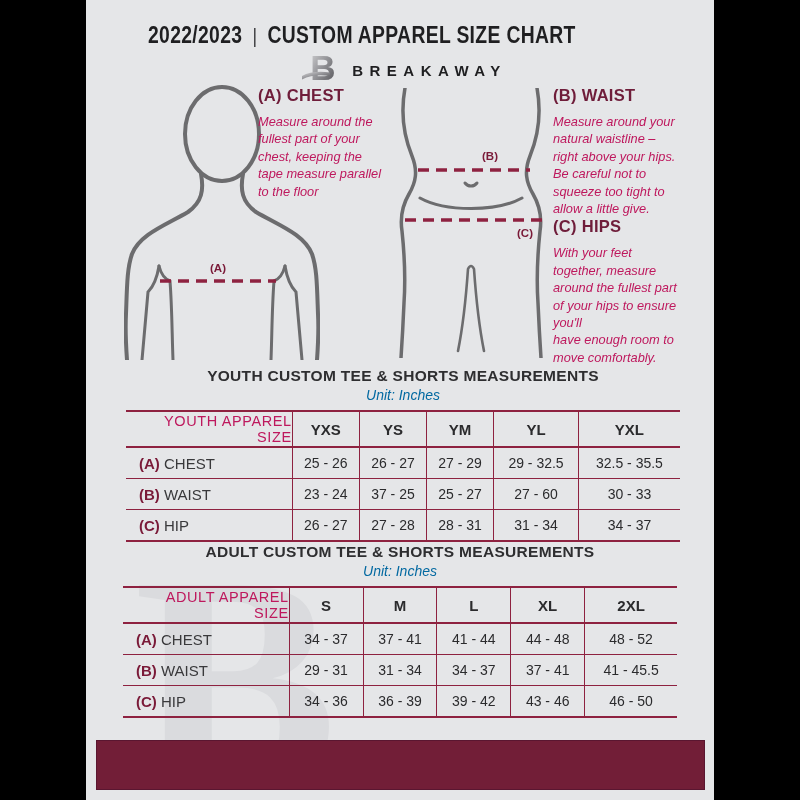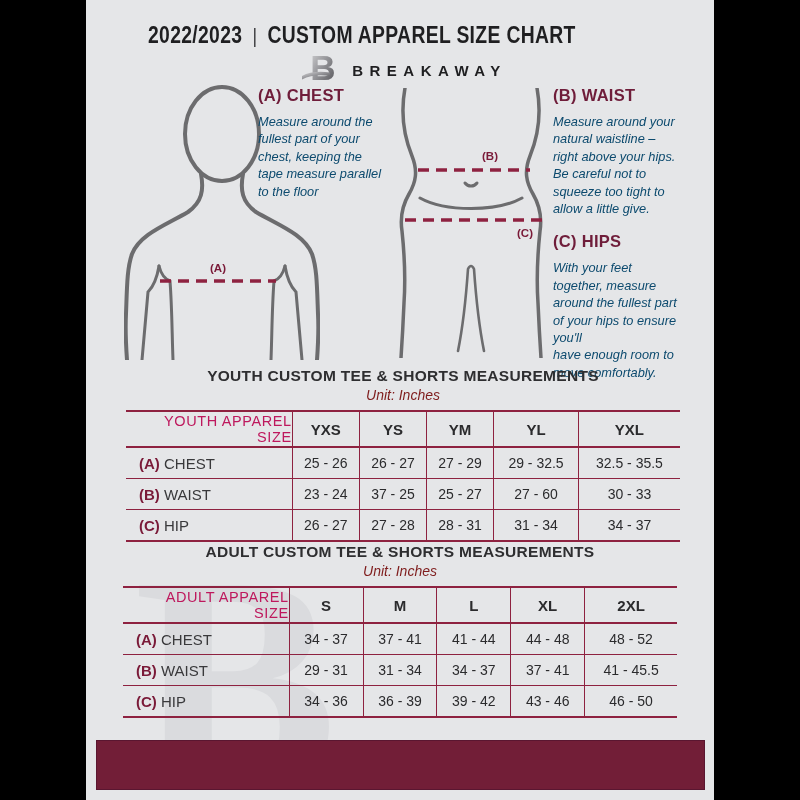--- a/index.html
+++ b/index.html
@@ -22,30 +22,30 @@
 
   
   .guide{position:absolute;top:82px;left:0;right:0;height:288px;z-index:2;}
   .fig{position:absolute;}
   .fig-upper{left:38px;top:0;}
   .fig-lower{left:309px;top:6px;}
   .m-block{position:absolute;}
   .m-chest{left:172px;top:4px;width:162px;}
   .m-right{left:467px;top:4px;width:158px;}
   .m-head{font-size:16.5px;font-weight:700;color:#6f1d3a;letter-spacing:.3px;}
-  .m-text{font-size:12.8px;font-style:italic;color:#0c4a6e;line-height:1.36;
+  .m-text{font-size:12.8px;font-style:italic;color:#be185d;line-height:1.36;
     margin-top:8px;white-space:pre-line;}
-  .m-hips{margin-top:15px;}
+  .m-hips{}
 
   
   .sec{position:absolute;left:0;right:0;z-index:2;}
   .sec-youth{top:367px;padding-left:6px;}
   .sec-adult{top:543px;border-radius:7px;}
   .sec-title{text-align:center;font-size:15.5px;font-weight:700;color:#2e2e30;letter-spacing:.3px;}
-  .sec-unit{text-align:center;font-size:14px;font-style:italic;color:#7f1d1d;margin-top:2px;}
+  .sec-unit{text-align:center;font-size:14px;font-style:italic;color:#0369a1;margin-top:2px;}
 
   
   table.size{border-collapse:collapse;width:554px;margin:7px auto 0 auto;background:transparent;}
   table.size th,table.size td{border-left:1.6px solid #8e2240;padding:0;background:transparent;}
   table.size th:first-child,table.size td:first-child{border-left:none;}
   table.size thead th{border-top:2.2px solid #8e2240;border-bottom:2.2px solid #8e2240;
     height:34px;font-size:15px;font-weight:700;color:#2b2b2d;text-align:center;}
   table.size thead th.lbl{font-weight:400;font-size:14.5px;letter-spacing:.6px;
     text-align:right;padding-left:13px;color:#be185d;}
   table.size tbody td{height:30px;border-bottom:1.6px solid #8e2240;text-align:center;

